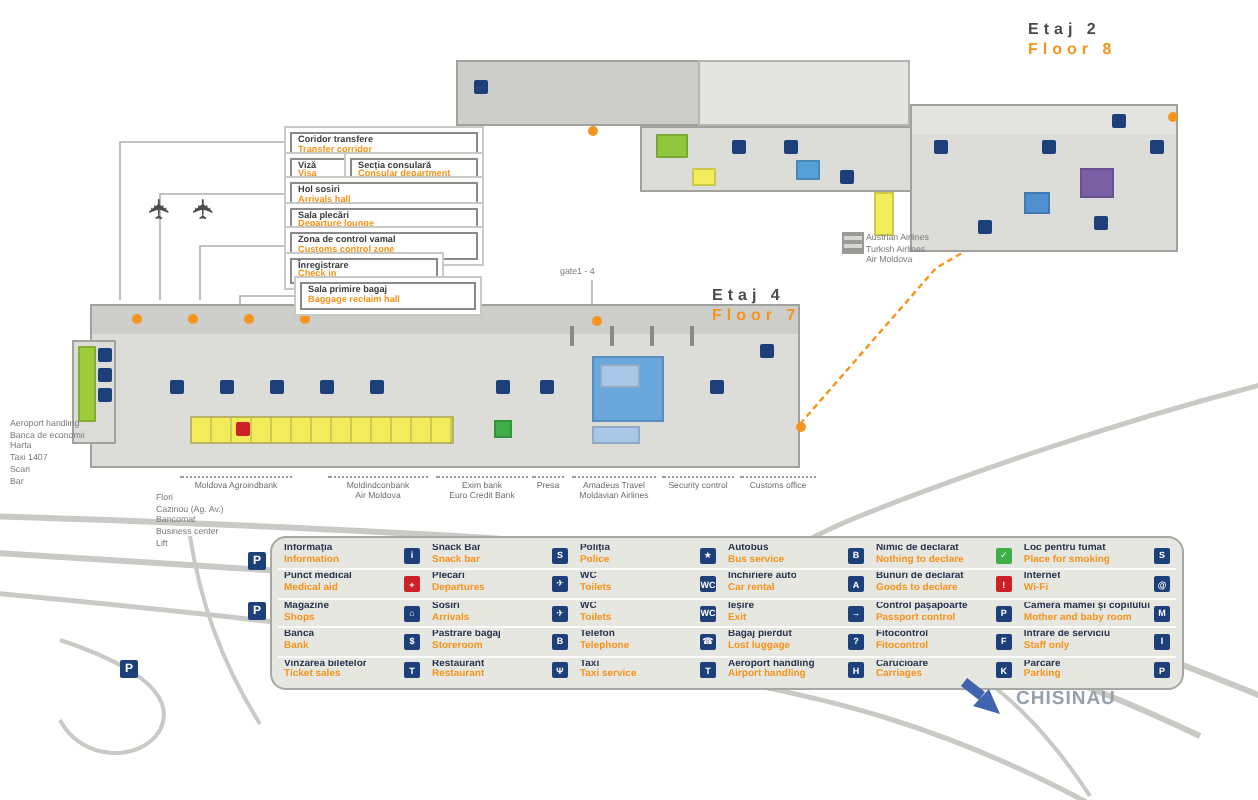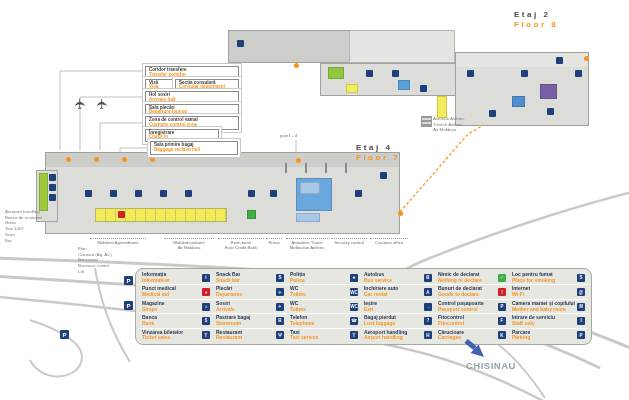--- a/index.html
+++ b/index.html
@@ -45,21 +45,21 @@
       border-top:1px solid rgba(255,255,255,.9);}
   .lg-col .li:first-child{border-top:none;}
   .lt{overflow:hidden;}
   .lt .ro{font-size:5px;font-weight:bold;color:#29364F;line-height:1.15;white-space:nowrap;}
   .lt .en{font-size:5px;font-weight:bold;color:#F7941D;line-height:1.15;white-space:nowrap;}
   .ic{width:8px;height:8px;min-width:8px;background:#1D3F7A;color:#fff;font-size:4.5px;font-weight:bold;
       display:flex;align-items:center;justify-content:center;border-radius:1px;margin-left:2px;}
   .ic.red{background:#CE2127;}
   .ic.green{background:#3FAE49;}
   
-  #city{position:absolute;left:462px;top:338px;display:flex;align-items:flex-start;z-index:6;flex-direction:column;}
+  #city{position:absolute;left:478px;top:338px;display:flex;align-items:center;z-index:6;}
   #city .lbl{font-size:9.5px;font-weight:bold;color:#97A1AD;letter-spacing:.5px;margin-left:4px;}
   .yellow-desks{position:absolute;left:95px;top:208px;width:132px;height:14px;
       background:repeating-linear-gradient(90deg,#F2EC5A 0 9px,#CFC95A 9px 10px);border:1px solid #B8B464;box-sizing:border-box;}
 </style>
 </head>
 <body>
 
 <div id="stage">
 
   <svg class="layer">

